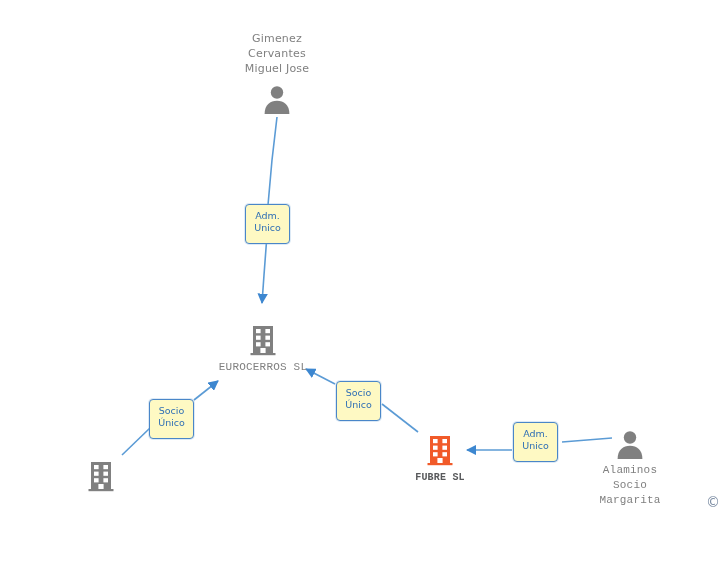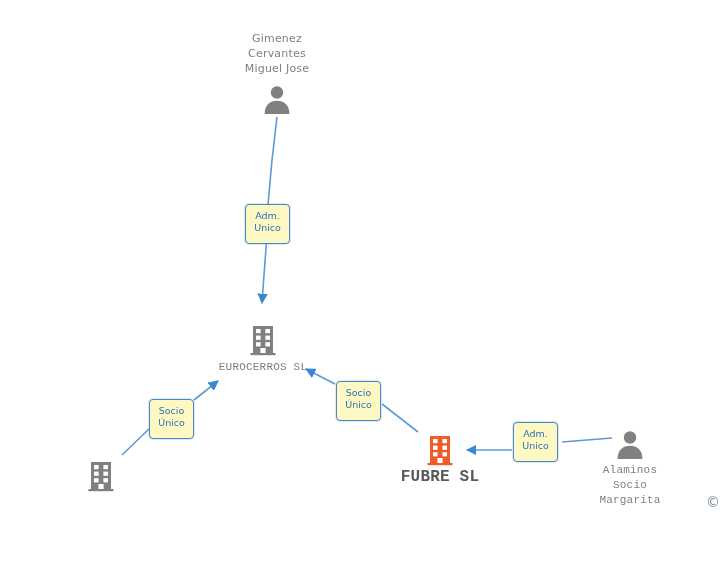--- a/index.html
+++ b/index.html
@@ -46,21 +46,21 @@
   .node-label.above {
     margin-bottom: 4px;
   }
   .node-label.below {
     margin-top: 4px;
     font-family: Liberation Mono, monospace;
   }
   .node-label.focus {
     color: #58595b;
     font-weight: bold;
-    font-size: 16px;
+    font-size: 10px;
   }
   .icon-wrap {
     width: 34px;
     height: 34px;
     display: flex;
     align-items: flex-end;
     justify-content: center;
   }
   
   .rel-box {

